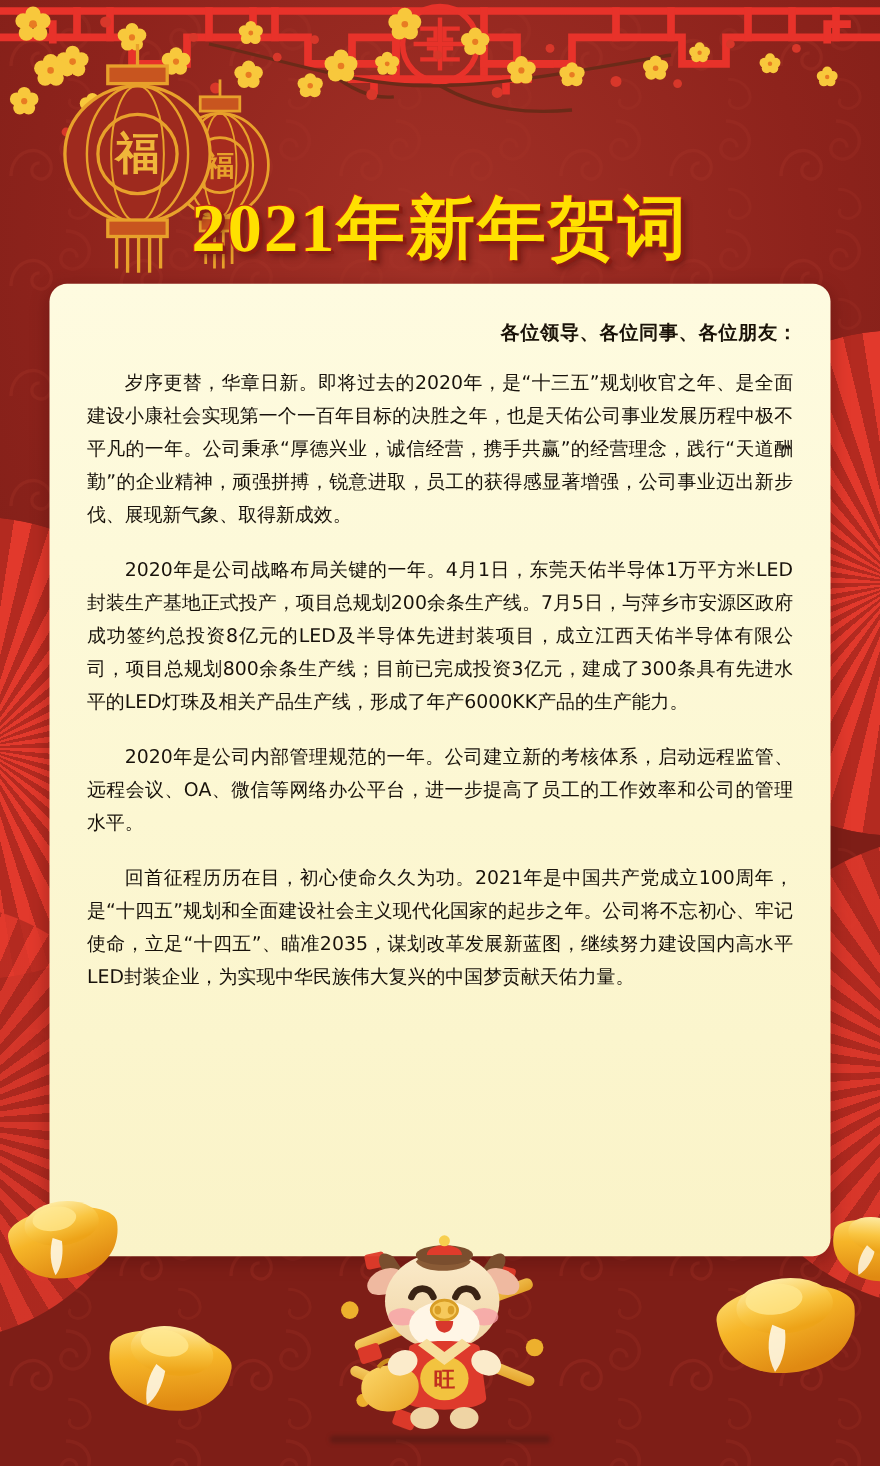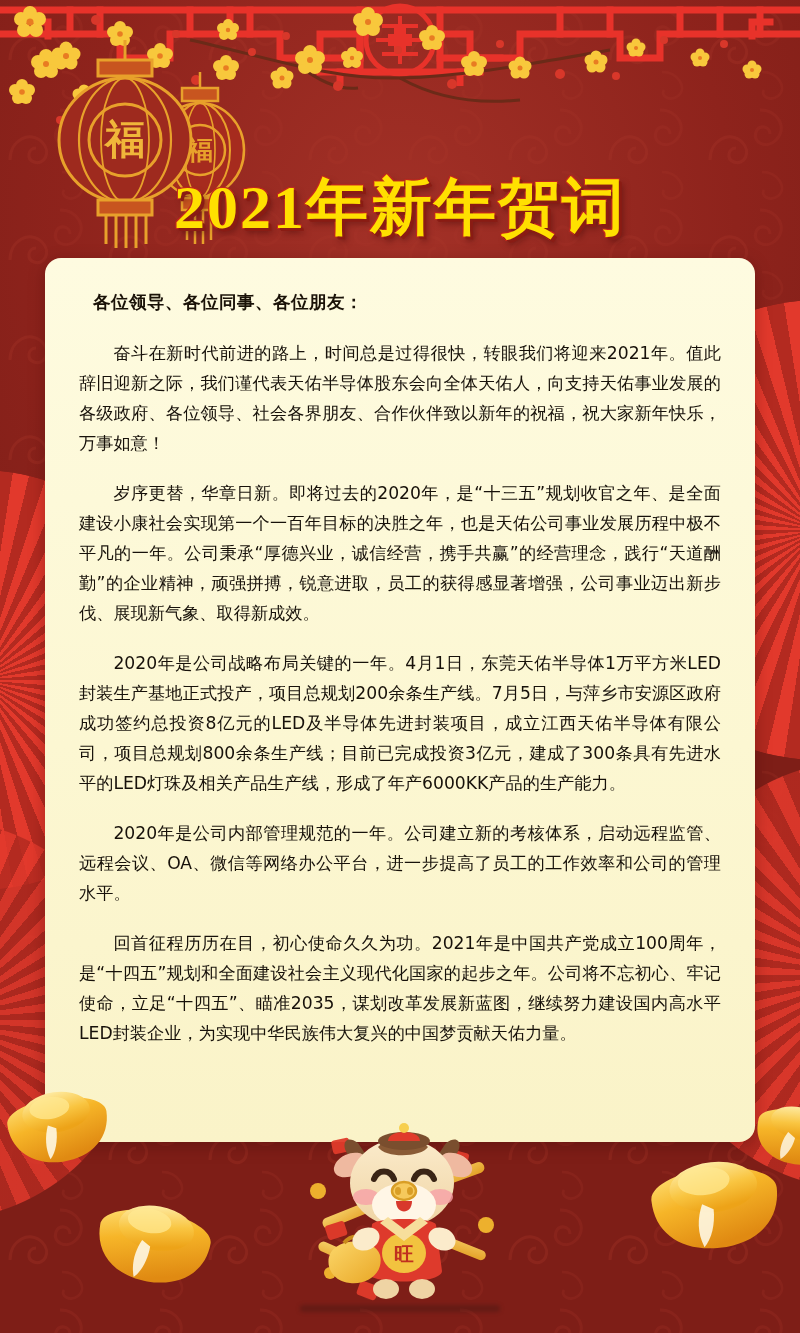--- a/index.html
+++ b/index.html
@@ -80,20 +80,21 @@
     border-radius:16px;
     box-shadow:0 4px 16px rgba(60,10,8,.35);
     box-sizing:border-box;
     padding:28px 30px 0 30px;
     overflow:hidden;
   }
   .salutation{
     font-size:17.5px;font-weight:bold;color:#1A1208;
     letter-spacing:.5px;margin:4px 0 0 18px;
     font-family:"DejaVu Sans","Liberation Sans",sans-serif;
+    text-align:right;
   }
   .para{
     font-size:17.2px;line-height:30px;color:#17110A;
     text-align:justify;text-justify:inter-ideograph;
     text-indent:2em;margin:20px 4px 0 4px;font-weight:500;
     font-family:"DejaVu Sans","Liberation Sans",sans-serif;
   }
   .para.first{margin-top:24px;}
 
   
@@ -374,21 +375,20 @@
       <path d="M96,175 V204 M106,175 V208 M116,175 V208 M126,175 V208 M136,175 V204"></path>
     </g>
     <text x="115" y="113" text-anchor="middle" font-size="40" font-weight="bold" fill="#F0B63A" font-family="'Liberation Serif',serif">福</text>
   </svg>
 
   <div class="title">2021年新年贺词</div>
 
   <div class="card">
     <div class="salutation">各位领导、各位同事、各位朋友：</div>
 
-    <div class="para first">奋斗在新时代前进的路上，时间总是过得很快，转眼我们将迎来2021年。值此辞旧迎新之际，我们谨代表天佑半导体股东会向全体天佑人，向支持天佑事业发展的各级政府、各位领导、社会各界朋友、合作伙伴致以新年的祝福，祝大家新年快乐，万事如意！</div>
     <div class="para">岁序更替，华章日新。即将过去的2020年，是“十三五”规划收官之年、是全面建设小康社会实现第一个一百年目标的决胜之年，也是天佑公司事业发展历程中极不平凡的一年。公司秉承“厚德兴业，诚信经营，携手共赢”的经营理念，践行“天道酬勤”的企业精神，顽强拼搏，锐意进取，员工的获得感显著增强，公司事业迈出新步伐、展现新气象、取得新成效。</div>
     <div class="para">2020年是公司战略布局关键的一年。4月1日，东莞天佑半导体1万平方米LED封装生产基地正式投产，项目总规划200余条生产线。7月5日，与萍乡市安源区政府成功签约总投资8亿元的LED及半导体先进封装项目，成立江西天佑半导体有限公司，项目总规划800余条生产线；目前已完成投资3亿元，建成了300条具有先进水平的LED灯珠及相关产品生产线，形成了年产6000KK产品的生产能力。</div>
     <div class="para">2020年是公司内部管理规范的一年。公司建立新的考核体系，启动远程监管、远程会议、OA、微信等网络办公平台，进一步提高了员工的工作效率和公司的管理水平。</div>
     <div class="para">回首征程历历在目，初心使命久久为功。2021年是中国共产党成立100周年，是“十四五”规划和全面建设社会主义现代化国家的起步之年。公司将不忘初心、牢记使命，立足“十四五”、瞄准2035，谋划改革发展新蓝图，继续努力建设国内高水平LED封装企业，为实现中华民族伟大复兴的中国梦贡献天佑力量。</div>
 
   </div>
 
   <svg class="ingot" style="left:-2px;top:1082px;width:120px;height:88px;transform:rotate(-8deg);" viewBox="0 0 120 88">
     <defs>
       <linearGradient id="g1" x1="0" y1="0" x2="0.4" y2="1">

